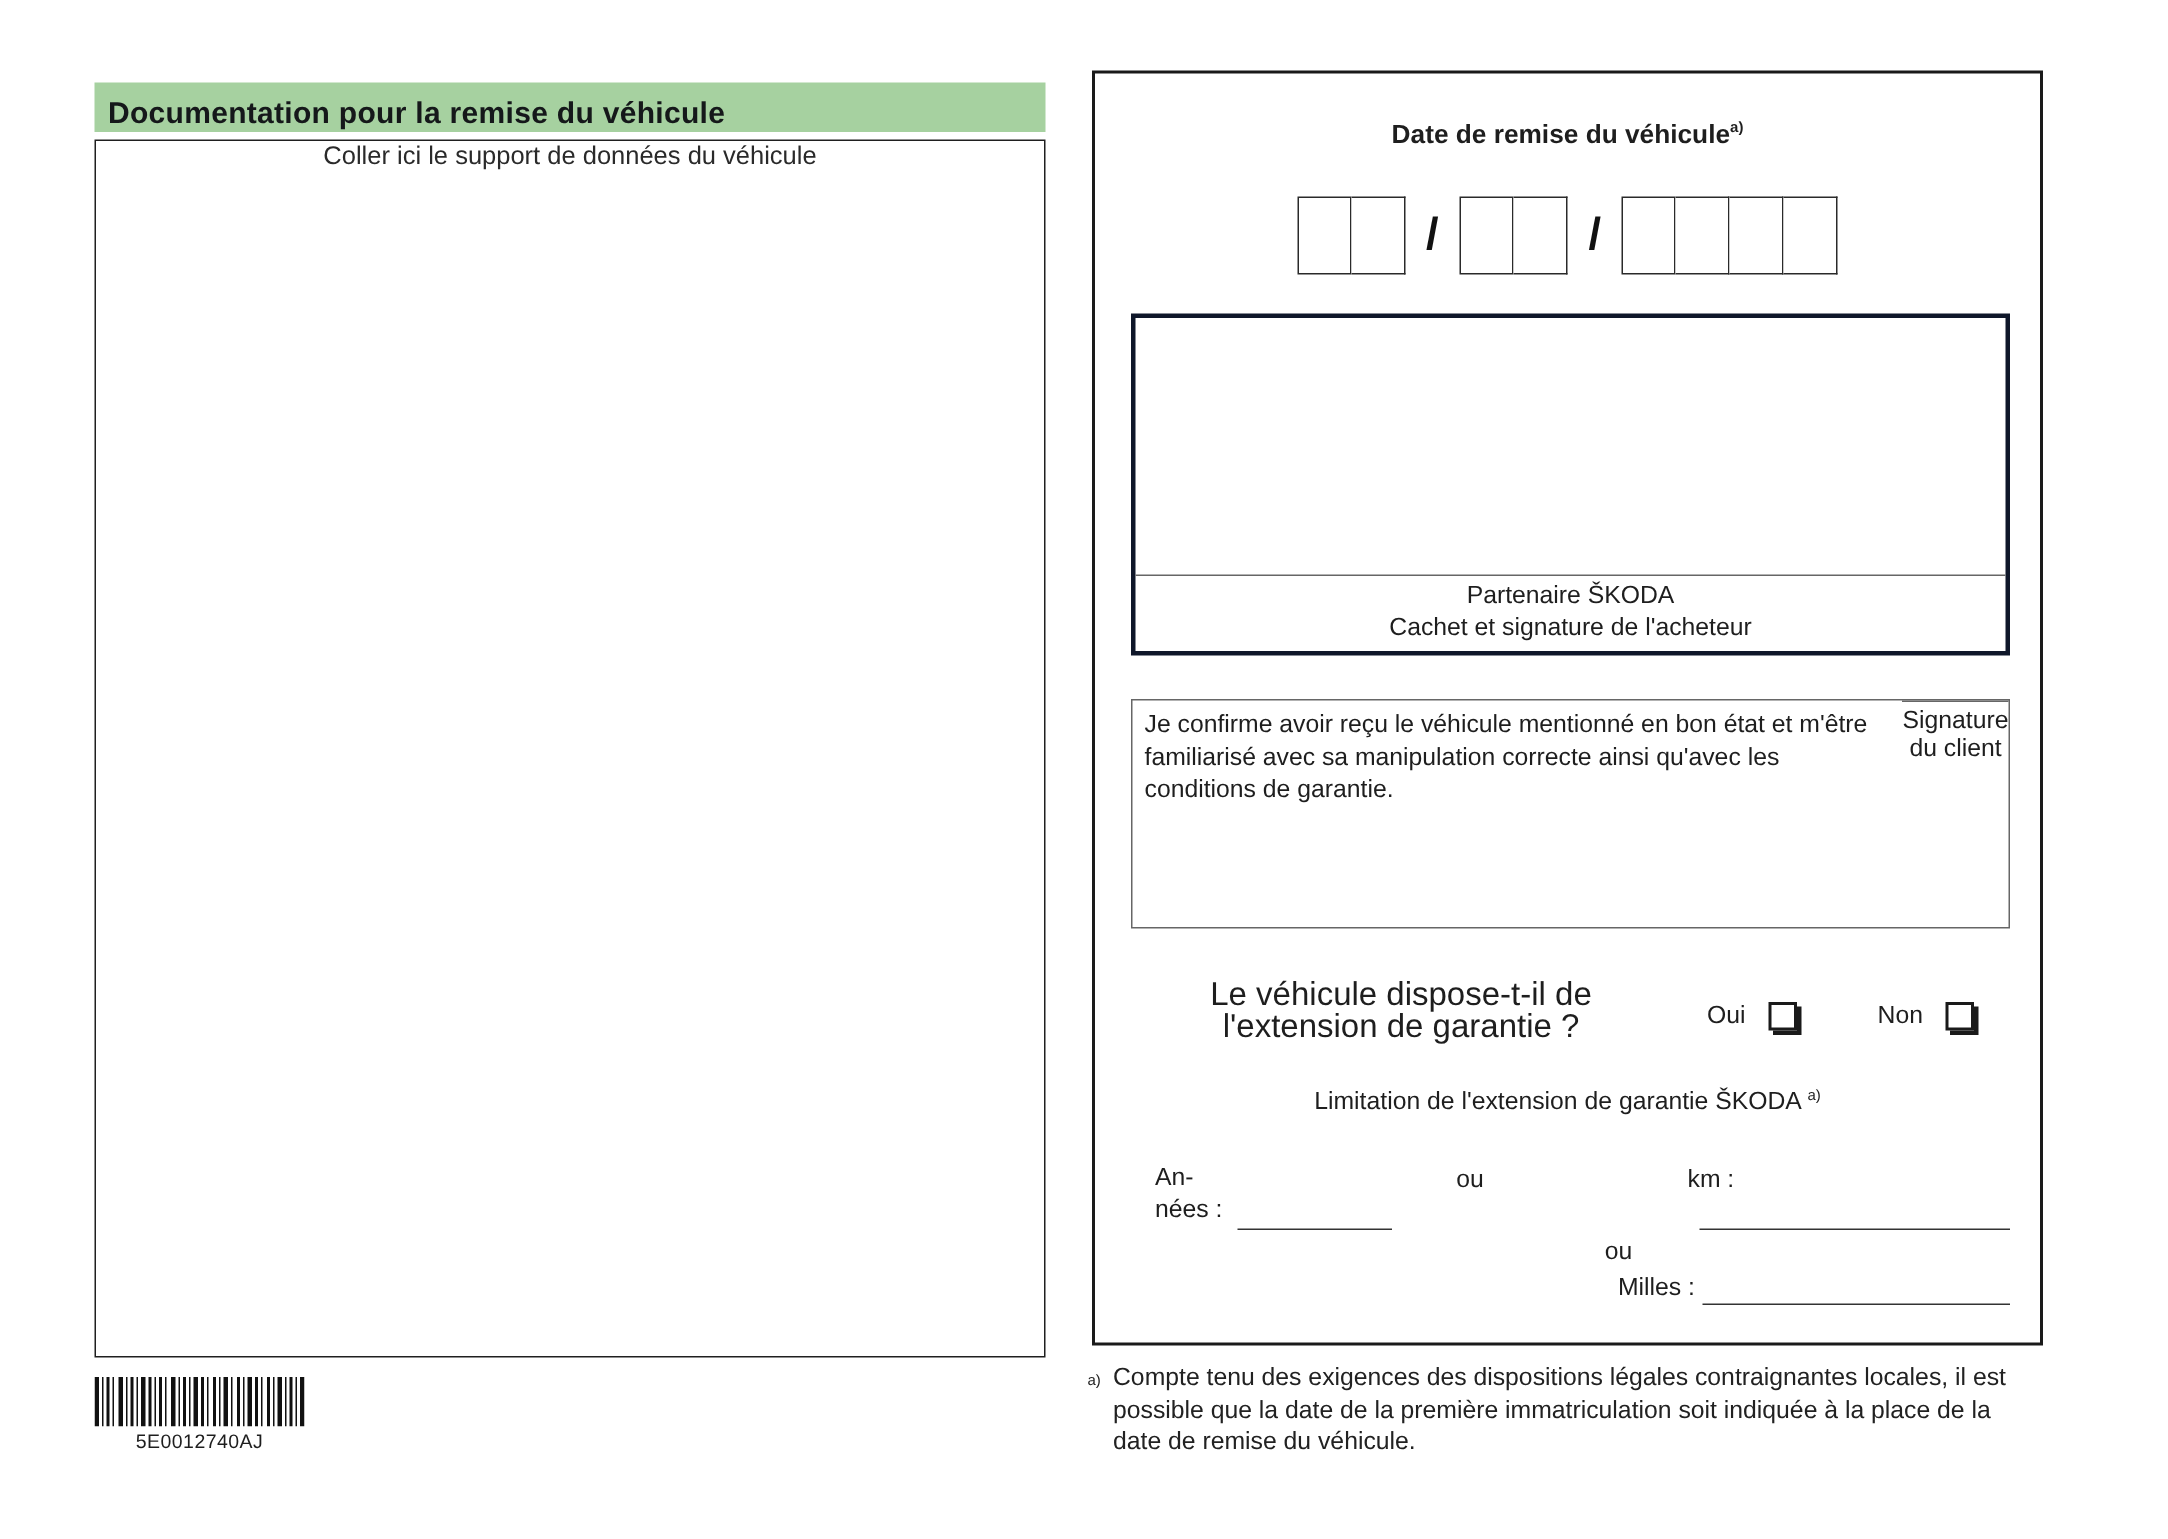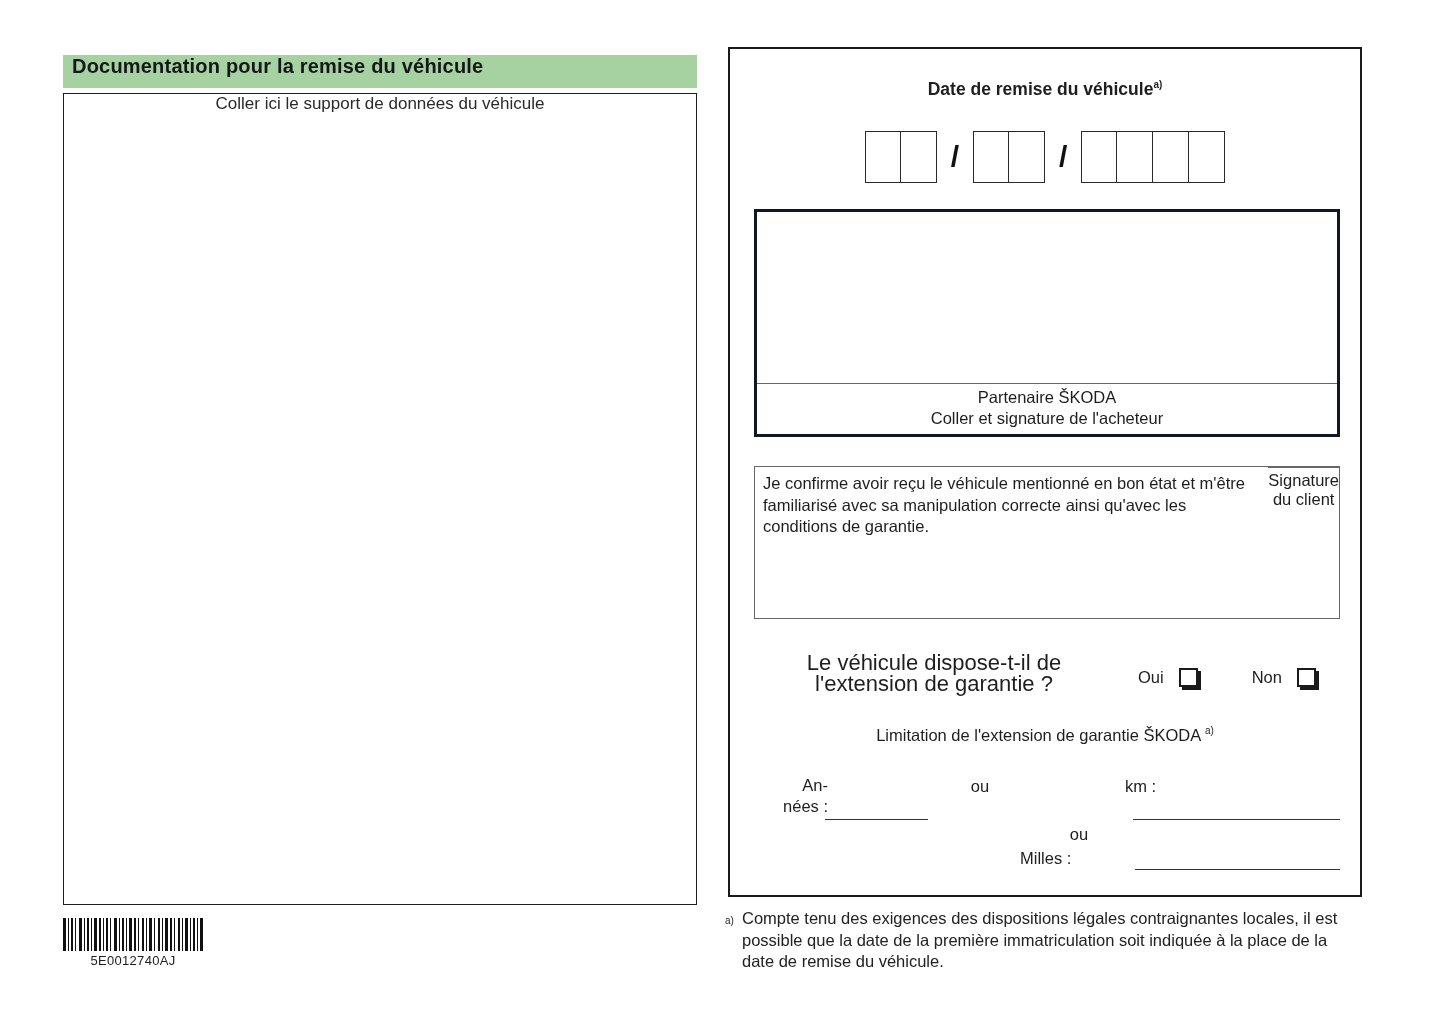--- a/index.html
+++ b/index.html
@@ -3,21 +3,21 @@
 <meta charset="utf-8">
 <style>
   html,body{margin:0;padding:0;background:#fff;}
   .sheet{
     position:relative;width:1445px;height:1026px;background:#ffffff;
     font-family:"Liberation Sans",sans-serif;color:#1e1e1e;overflow:hidden;
   }
   
   .green-bar{
     position:absolute;left:63px;top:55px;width:634px;height:33px;
-    background:#a6d1a0;display:flex;align-items:flex-start;box-sizing:border-box;padding-left:9px;
+    background:#a6d1a0;display:flex;align-items:flex-end;box-sizing:border-box;padding-left:9px;
   }
   .green-bar .title{font-weight:bold;font-size:20px;color:#15181a;letter-spacing:.2px;}
   .left-box{
     position:absolute;left:63px;top:93px;width:634px;height:812px;
     border:1px solid #1f1f1f;box-sizing:border-box;
     display:flex;align-items:flex-start;justify-content:center;
   }
   .left-box .note{margin-bottom:28px;font-size:17px;color:#2a2a2a;}
   .barcode-wrap{position:absolute;left:63px;top:918px;width:140px;}
   .barcode-wrap svg{display:block;}
@@ -59,28 +59,28 @@
   .yes-label{margin-left:40px;}
   .no-label{margin-left:54px;}
   .checkbox{
     width:15px;height:15px;border:2px solid #1a1a1a;background:#fff;
     box-shadow:3px 3px 0 #1a1a1a;margin-left:15px;margin-bottom:7px;
   }
 
   .limitation-title{position:absolute;top:676px;left:0;width:100%;text-align:center;font-size:16.5px;}
   .limitation-title sup{font-size:10px;}
 
-  .years-label{position:absolute;left:40px;top:726px;width:58px;text-align:right;font-size:16.5px;line-height:21px;}
+  .years-label{position:absolute;left:40px;top:726px;width:58px;text-align:left;font-size:16.5px;line-height:21px;}
   .fill-line{position:absolute;height:0;border-bottom:1px solid #333;}
   .years-line{left:95px;top:770px;width:103px;}
   .or-1{position:absolute;left:220px;top:728px;width:60px;text-align:center;font-size:16.5px;}
   .km-label{position:absolute;left:365px;top:728px;font-size:16.5px;margin-left:30px;}
   .km-line{left:403px;top:770px;width:207px;}
   .or-2{position:absolute;left:334px;top:776px;width:30px;text-align:center;font-size:16.5px;}
-  .miles-label{position:absolute;left:290px;top:800px;width:110px;font-size:16.5px;}
+  .miles-label{position:absolute;left:290px;top:800px;width:110px;text-align:right;font-size:16.5px;}
   .miles-line{left:405px;top:820px;width:205px;}
 
   .footnote{position:absolute;left:725px;top:908px;width:618px;display:flex;font-size:16.5px;line-height:21.5px;color:#222;}
   .footnote .fn-sup{font-size:10px;width:17px;flex:none;padding-top:2px;}
   .footnote .fn-text{flex:1;}
 </style>
 </head>
 <body>
 
 <div class="sheet">
@@ -159,21 +159,21 @@
         <div class="cell"></div>
         <div class="cell"></div>
         <div class="cell"></div>
       </div>
     </div>
 
     <div class="stamp-box">
       <div class="stamp-space"></div>
       <div class="stamp-caption">
         <div>Partenaire ŠKODA</div>
-        <div>Coller et signature de l'acheteur</div>
+        <div>Cachet et signature de l'acheteur</div>
       </div>
     </div>
 
     <div class="confirm-box">
       <div class="confirm-text">Je confirme avoir reçu le véhicule mentionné en bon état et m'être familiarisé avec sa manipulation correcte ainsi qu'avec les conditions de garantie.</div>
       <div class="confirm-space"></div>
       <div class="confirm-caption">Signature du client</div>
     </div>
 
     <div class="question-row">

